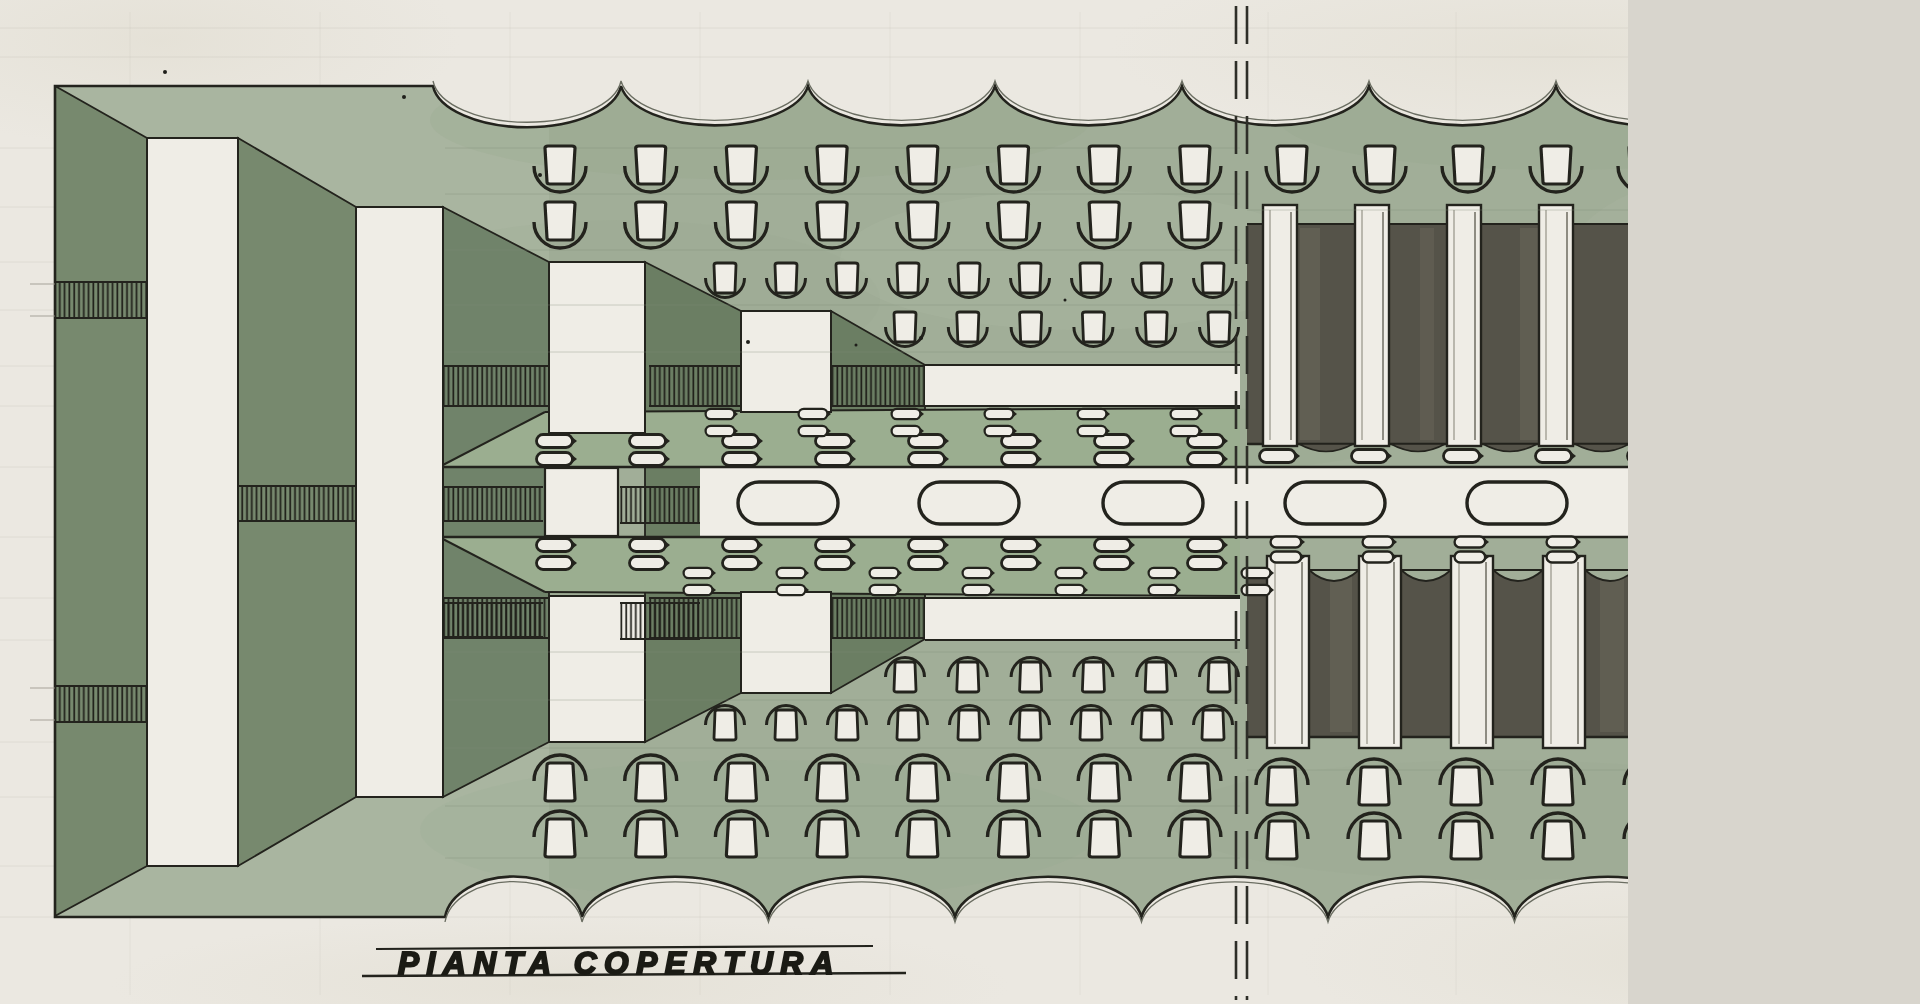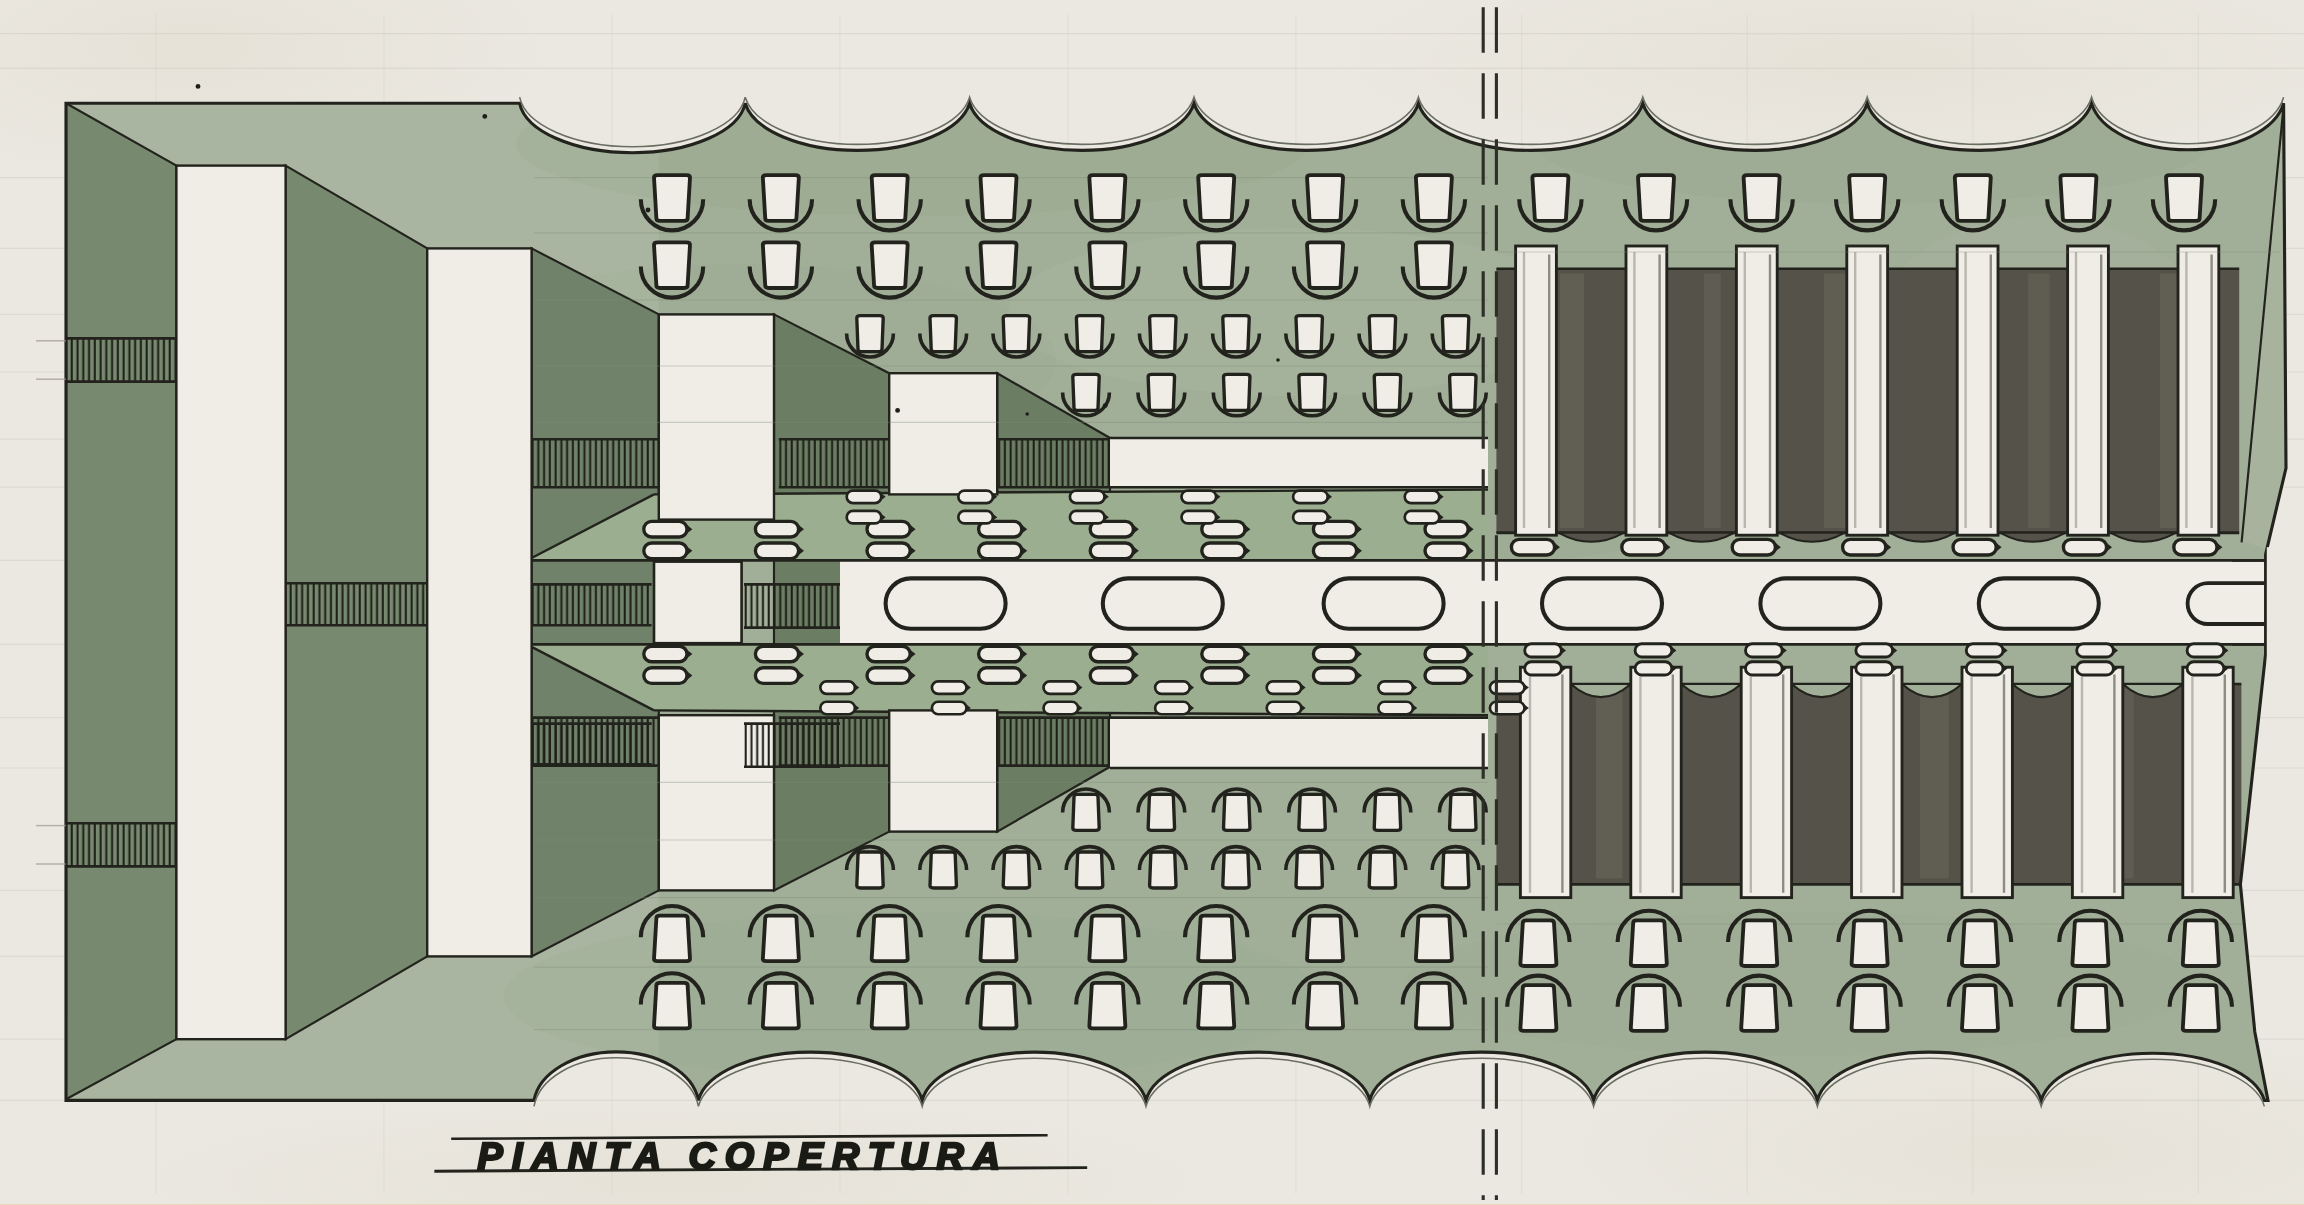--- a/index.html
+++ b/index.html
@@ -1,14 +1,14 @@
 <!DOCTYPE html>
 <html><head><meta charset="utf-8"><style>
 html,body{margin:0;padding:0;background:#d8d5cd;}
-#page{position:relative;width:1920px;height:1004px;background:#fdba74;overflow:hidden;font-family:"Liberation Sans",sans-serif;}
+#page{position:relative;width:1628px;height:1004px;background:#c4b5fd;overflow:hidden;font-family:"Liberation Sans",sans-serif;}
 </style></head><body>
 <div id="page">
 <svg width="1920" height="1004" viewBox="0 0 1920 1004" xmlns="http://www.w3.org/2000/svg">
 <defs>
 <pattern id="st" width="4.8" height="12" patternUnits="userSpaceOnUse">
  <line x1="2.2" y1="0" x2="2.2" y2="12" stroke="#1e1e18" stroke-width="1.7"></line>
 </pattern>
 <radialGradient id="stain1">
           <stop offset="0%" stop-color="#e0dccf" stop-opacity="0.55"></stop>
           <stop offset="100%" stop-color="#e0dccf" stop-opacity="0"></stop>

